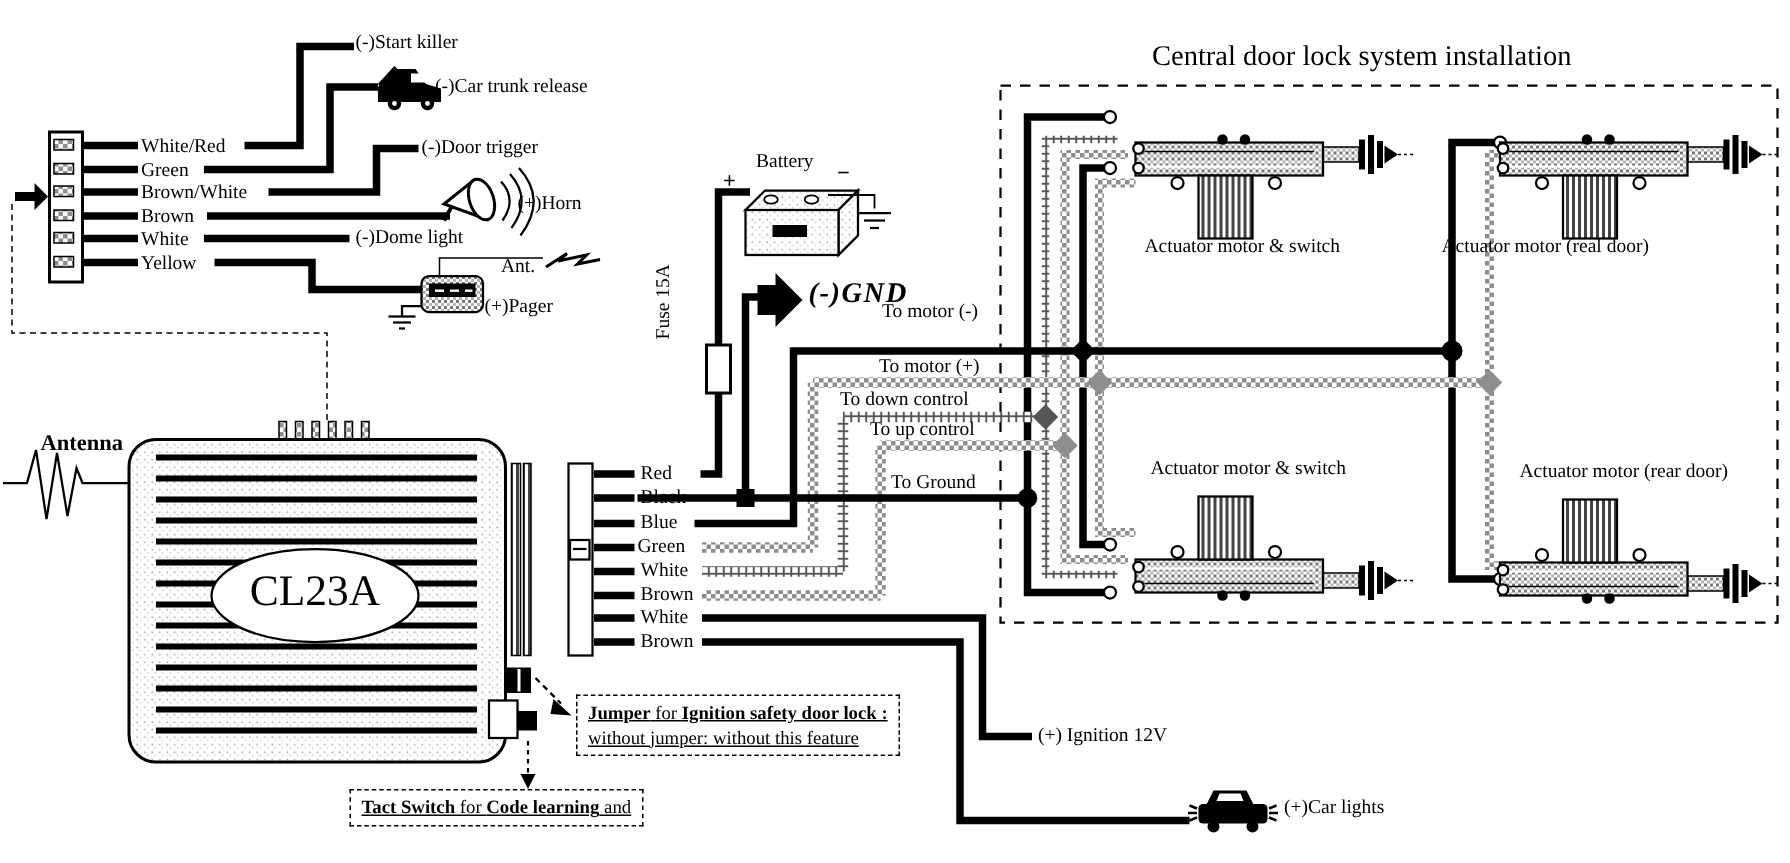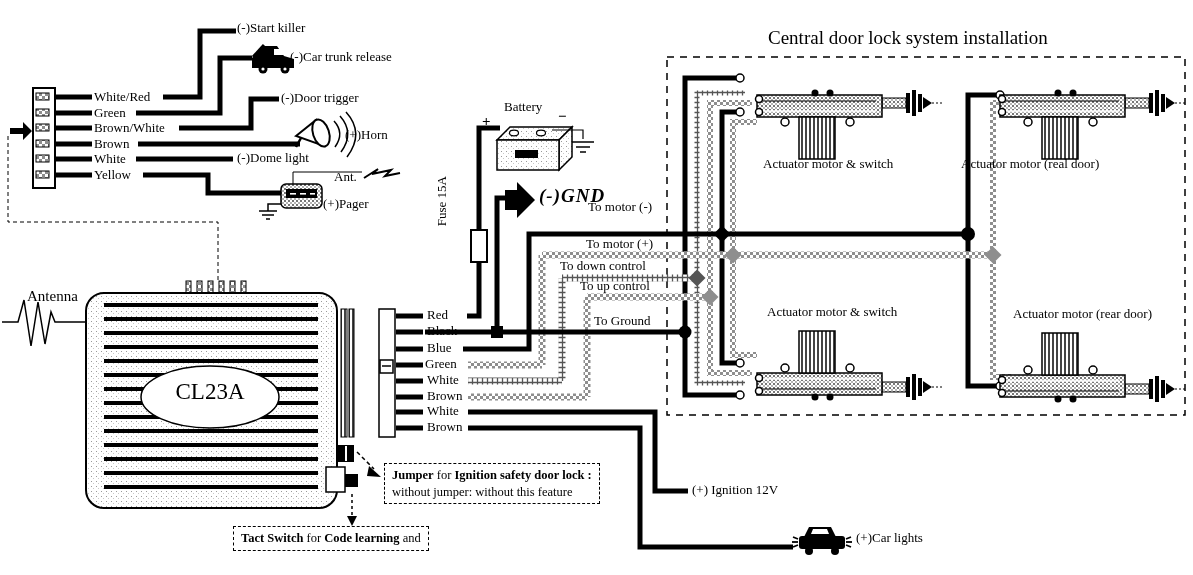--- a/index.html
+++ b/index.html
@@ -2,25 +2,25 @@
 <html><head>
 <meta charset="utf-8">
 <style>
   html,body{margin:0;padding:0;background:#fff;}
   #stage{position:relative;width:1193px;height:575px;background:#fff;overflow:hidden;
          font-family:"Liberation Serif","DejaVu Serif",serif;color:#000;}
   #wires{position:absolute;left:0;top:0;}
   .lbl{position:absolute;font-size:13px;line-height:1.1;white-space:nowrap;}
   .t19{font-size:19px;}
   .gnd{font-size:19px;font-weight:600;letter-spacing:1px;font-style:italic;}
-  .cl{font-size:23px;}
-  .antb{font-size:15px;font-weight:normal;}
+  .cl{font-size:29px;}
+  .antb{font-size:15px;font-weight:bold;}
   .sign{font-size:15px;font-weight:bold;}
   .vert{transform:rotate(-90deg);transform-origin:left bottom;width:60px;}
-  .note{position:absolute;border:1.5px dashed #000;padding:3px 7px;font-size:12.5px;line-height:1.32;background:#fff;white-space:nowrap;}
+  .note{position:absolute;border:1.5px dashed #000;padding:3px 7px;font-size:12.5px;line-height:1.32;background:#fff;white-space:nowrap;text-decoration:underline;}
   .note b{font-weight:bold;}
 </style>
 </head>
 <body>
 
 <div id="stage">
 
 <svg id="wires" width="1193" height="575" viewBox="0 0 1193 575" xmlns="http://www.w3.org/2000/svg">
   <defs>
     <pattern id="stipple" width="5" height="5" patternUnits="userSpaceOnUse">

